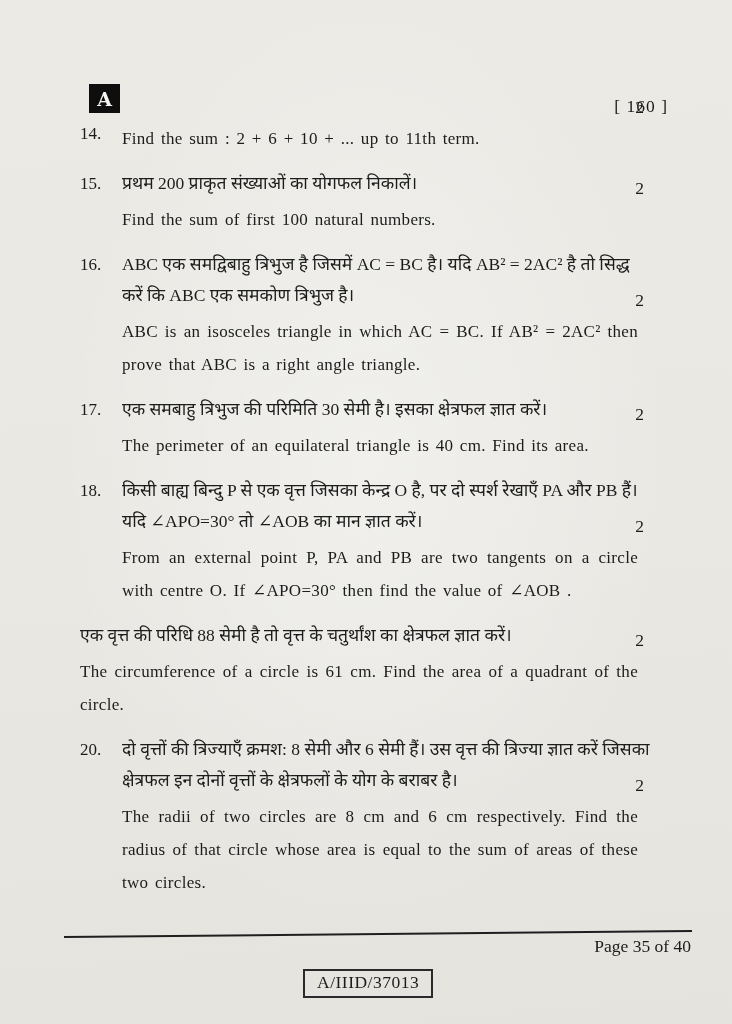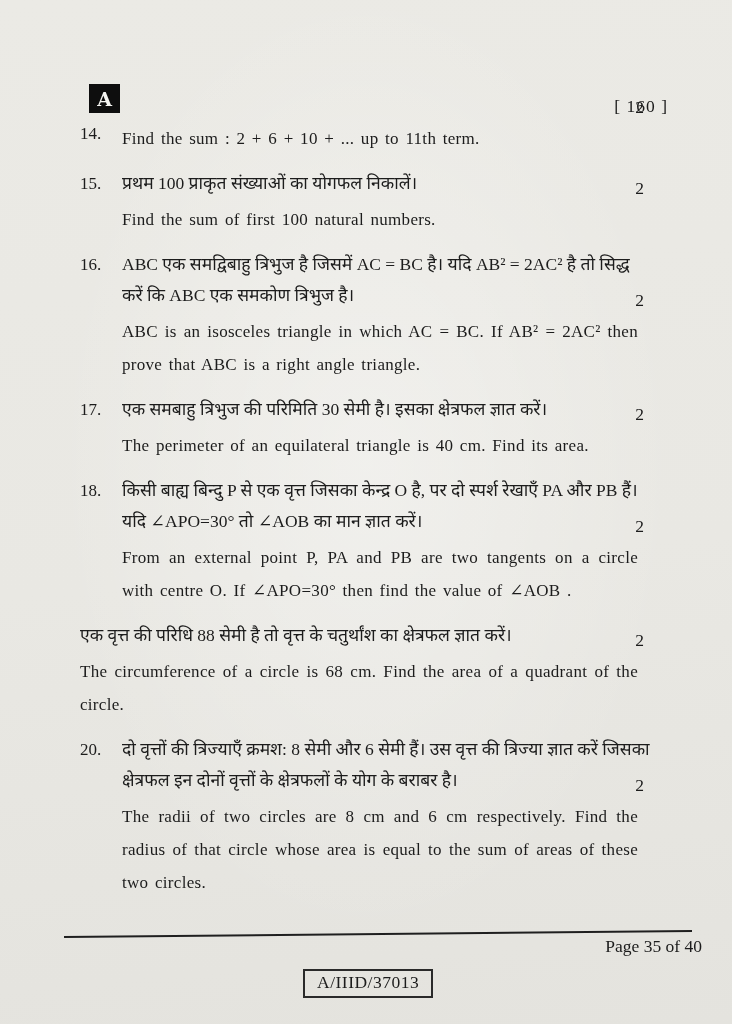--- a/index.html
+++ b/index.html
@@ -100,21 +100,21 @@
     top: 933px;
     border: 2px solid #2a2a2a;
     padding: 1px 12px 3px 12px;
     font-size: 17.5px;
     letter-spacing: 0.5px;
     background: transparent;
     margin-top: 36px;
   }
   .page-info {
     position: absolute;
-    right: 30px;
+    right: 41px;
     top: 936px;
     font-size: 17.5px;
   }
 </style>
 </head>
 <body>
 
 <div class="page">
 
   <div class="section-badge">A</div>
@@ -127,21 +127,21 @@
       <div class="qnum">14.</div>
       <div class="qbody">
         <p class="hindi"><span class="marks">2</span></p>
         <p class="english">Find the sum : 2 + 6 + 10 + ... up to 11th term.</p>
       </div>
     </div>
 
     <div class="question">
       <div class="qnum">15.</div>
       <div class="qbody">
-        <p class="hindi"><span>प्रथम 100 प्राकृत संख्याओं का योगफल निकालें।</span><span class="marks">2</span></p>
+        <p class="hindi"><span>प्रथम 200 प्राकृत संख्याओं का योगफल निकालें।</span><span class="marks">2</span></p>
         <p class="english">Find the sum of first 100 natural numbers.</p>
       </div>
     </div>
 
     <div class="question">
       <div class="qnum">16.</div>
       <div class="qbody">
         <p class="hindi"><span>ABC एक समद्विबाहु त्रिभुज है जिसमें AC = BC है। यदि AB² = 2AC² है तो सिद्ध करें कि ABC एक समकोण त्रिभुज है।</span><span class="marks">2</span></p>
         <p class="english">ABC is an isosceles triangle in which AC = BC. If AB² = 2AC² then prove that ABC is a right angle triangle.</p>
       </div>
@@ -159,21 +159,21 @@
       <div class="qnum">18.</div>
       <div class="qbody">
         <p class="hindi"><span>किसी बाह्य बिन्दु P से एक वृत्त जिसका केन्द्र O है, पर दो स्पर्श रेखाएँ PA और PB हैं। यदि ∠APO=30° तो ∠AOB का मान ज्ञात करें।</span><span class="marks">2</span></p>
         <p class="english">From an external point P, PA and PB are two tangents on a circle with centre O. If ∠APO=30° then find the value of ∠AOB .</p>
       </div>
     </div>
 
     <div class="question">
       <div class="qbody">
         <p class="hindi"><span>एक वृत्त की परिधि 88 सेमी है तो वृत्त के चतुर्थांश का क्षेत्रफल ज्ञात करें।</span><span class="marks">2</span></p>
-        <p class="english">The circumference of a circle is 68 cm. Find the area of a quadrant of the circle.</p>
+        <p class="english">The circumference of a circle is 61 cm. Find the area of a quadrant of the circle.</p>
       </div>
     </div>
 
     <div class="question">
       <div class="qnum">20.</div>
       <div class="qbody">
         <p class="hindi"><span>दो वृत्तों की त्रिज्याएँ क्रमश: 8 सेमी और 6 सेमी हैं। उस वृत्त की त्रिज्या ज्ञात करें जिसका क्षेत्रफल इन दोनों वृत्तों के क्षेत्रफलों के योग के बराबर है।</span><span class="marks">2</span></p>
         <p class="english">The radii of two circles are 8 cm and 6 cm respectively. Find the radius of that circle whose area is equal to the sum of areas of these two circles.</p>
       </div>
     </div>

